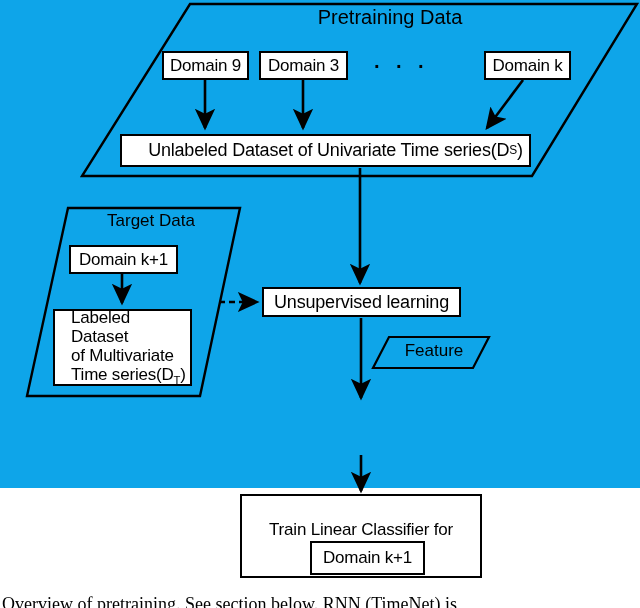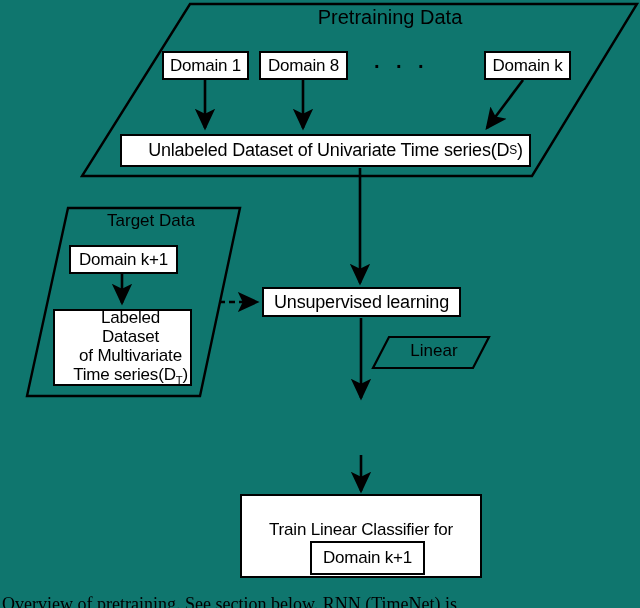--- a/index.html
+++ b/index.html
@@ -10,22 +10,22 @@
   body {
     width: 640px;
     height: 608px;
     font-family: "Liberation Sans", sans-serif;
     color: #000000;
     overflow: hidden;
   }
   #canvas {
     position: relative;
     width: 640px;
-    height: 608px;
-    background: #0f766e;
+    height: 488px;
+    background: #0ea5e9;
   }
   svg.layer {
     position: absolute;
     left: 0;
     top: 0;
     width: 640px;
     height: 608px;
     overflow: visible;
   }
   .node {
@@ -63,21 +63,21 @@
   #ellipsis-2 { left: 396px; top: 56px; }
   #ellipsis-3 { left: 418px; top: 56px; }
 
   
   #target-title {
     left: 76px; top: 211px; width: 150px; font-size: 17px;
   }
   #domain-k1-box  { left: 69px; top: 245px; width: 109px; height: 29px; font-size: 17px; }
   #labeled-dataset-box {
     left: 53px; top: 309px; width: 139px; height: 77px; font-size: 17px;
-    justify-content: flex-start; padding-left: 16px; text-align: center;
+    justify-content: flex-start; padding-left: 16px; text-align: left;
   }
 
   
   #unsupervised-learning-box {
     left: 262px; top: 287px; width: 199px; height: 30px; font-size: 18px;
   }
   #feature-extraction-box {
     left: 262px; top: 402px; width: 199px; height: 52px; font-size: 18px;
   }
   #train-classifier-box {
@@ -135,23 +135,23 @@
 
     <line x1="219" y1="302" x2="257" y2="302" stroke="#000000" stroke-width="2.6" stroke-dasharray="6,4" marker-end="url(#arrowhead)"></line>
 
     <line x1="361" y1="318" x2="361" y2="398" stroke="#000000" stroke-width="2.6" marker-end="url(#arrowhead)"></line>
 
     <line x1="361" y1="455" x2="361" y2="491" stroke="#000000" stroke-width="2.6" marker-end="url(#arrowhead)"></line>
   </svg>
 
   <div class="lbl" id="pretraining-title">Pretraining Data</div>
 
-  <div class="node" id="domain-1-box">Domain 1</div>
+  <div class="node" id="domain-1-box">Domain 9</div>
 
-  <div class="node" id="domain-2-box">Domain 8</div>
+  <div class="node" id="domain-2-box">Domain 3</div>
 
   <div class="lbl dots" id="ellipsis-1">·</div>
   <div class="lbl dots" id="ellipsis-2">·</div>
   <div class="lbl dots" id="ellipsis-3">·</div>
 
   <div class="node" id="domain-k-box">Domain k</div>
 
   <div class="node" id="unlabeled-dataset-box">
     <span>Unlabeled Dataset of Univariate Time series(D</span><sub>S</sub><span>)</span>
   </div>
@@ -161,21 +161,21 @@
   <div class="node" id="domain-k1-box">Domain k+1</div>
 
   <div class="node" id="labeled-dataset-box">
     <span><span>Labeled Dataset
 of Multivariate
 Time series(D</span><sub>T</sub><span>)</span></span>
   </div>
 
   <div class="node" id="unsupervised-learning-box">Unsupervised learning</div>
 
-  <div class="lbl" id="timenet-label">Linear</div>
+  <div class="lbl" id="timenet-label">Feature</div>
 
 
   <div class="node" id="train-classifier-box">
     <span id="train-classifier-text">Train Linear Classifier for
 Target Task</span>
     <span id="domain-k1-inner-box">Domain k+1</span>
   </div>
 
   <div id="caption">Overview of pretraining. See section below. RNN (TimeNet) is</div>
 

